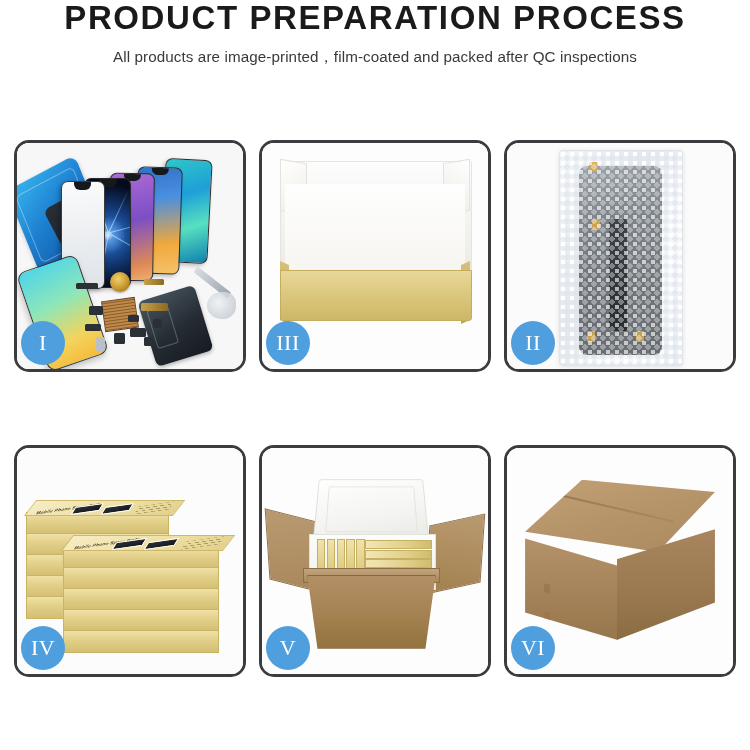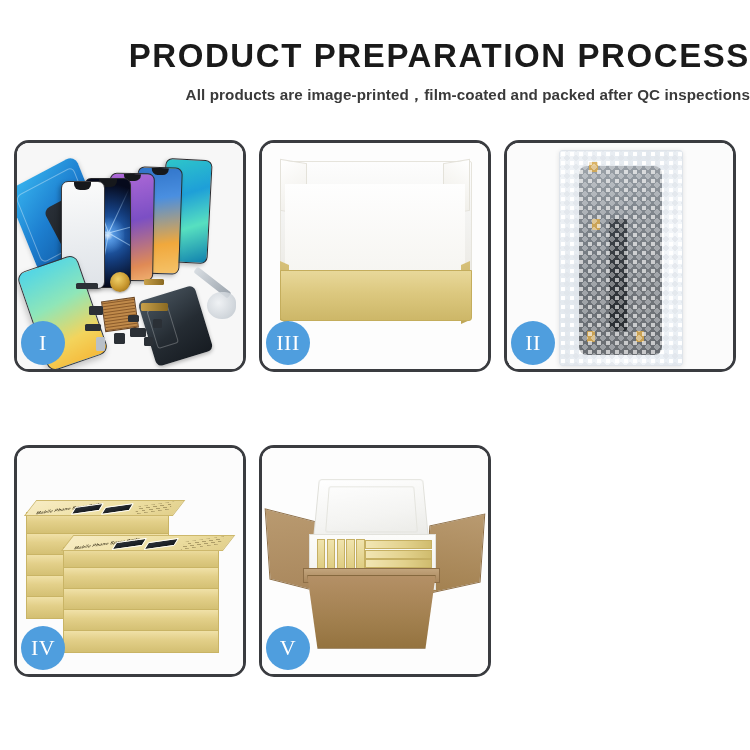--- a/index.html
+++ b/index.html
@@ -16,37 +16,36 @@
   .page {
     position: relative;
     width: 750px;
     height: 750px;
     background: #ffffff;
     box-sizing: border-box;
   }
 
   
   .header {
-    padding-top: 38px;
-    text-align: right;
+    text-align: center;
   }
   .main-title {
     font-family: "Liberation Sans", sans-serif;
     font-size: 33px;
     font-weight: 700;
     letter-spacing: 1.6px;
     color: #1a1a1a;
     line-height: 1.1;
     margin: 0;
     white-space: nowrap;
   }
   .sub-title {
     font-family: "Liberation Sans", sans-serif;
     font-size: 15.2px;
-    font-weight: 700;
+    font-weight: 400;
     color: #3a3a3a;
     margin: 11px 0 0 0;
     letter-spacing: 0.1px;
     white-space: nowrap;
   }
 
   
   .grid {
     position: absolute;
     top: 140px;
@@ -548,15 +547,30 @@
             <span class="ybar-h" style="top:61%;"></span>
             <span class="ybar-h" style="top:78%;"></span>
           </div>
           <div class="carton-rim"></div>
           <div class="carton-body"></div>
         </div>
       </div>
       <div class="badge">V</div>
     </div>
 
+    <div class="panel p6">
+      <div class="panel-inner">
+        <div class="scene">
+          <div class="c6-top">
+            <div class="c6-seam"></div>
+          </div>
+          <div class="c6-left">
+            <div class="c6-tapeA"></div>
+            <div class="c6-tapeB"></div>
+          </div>
+          <div class="c6-right"></div>
+        </div>
+      </div>
+      <div class="badge">VI</div>
+    </div>
 
   </div>
 </div>
 
 </body></html>

